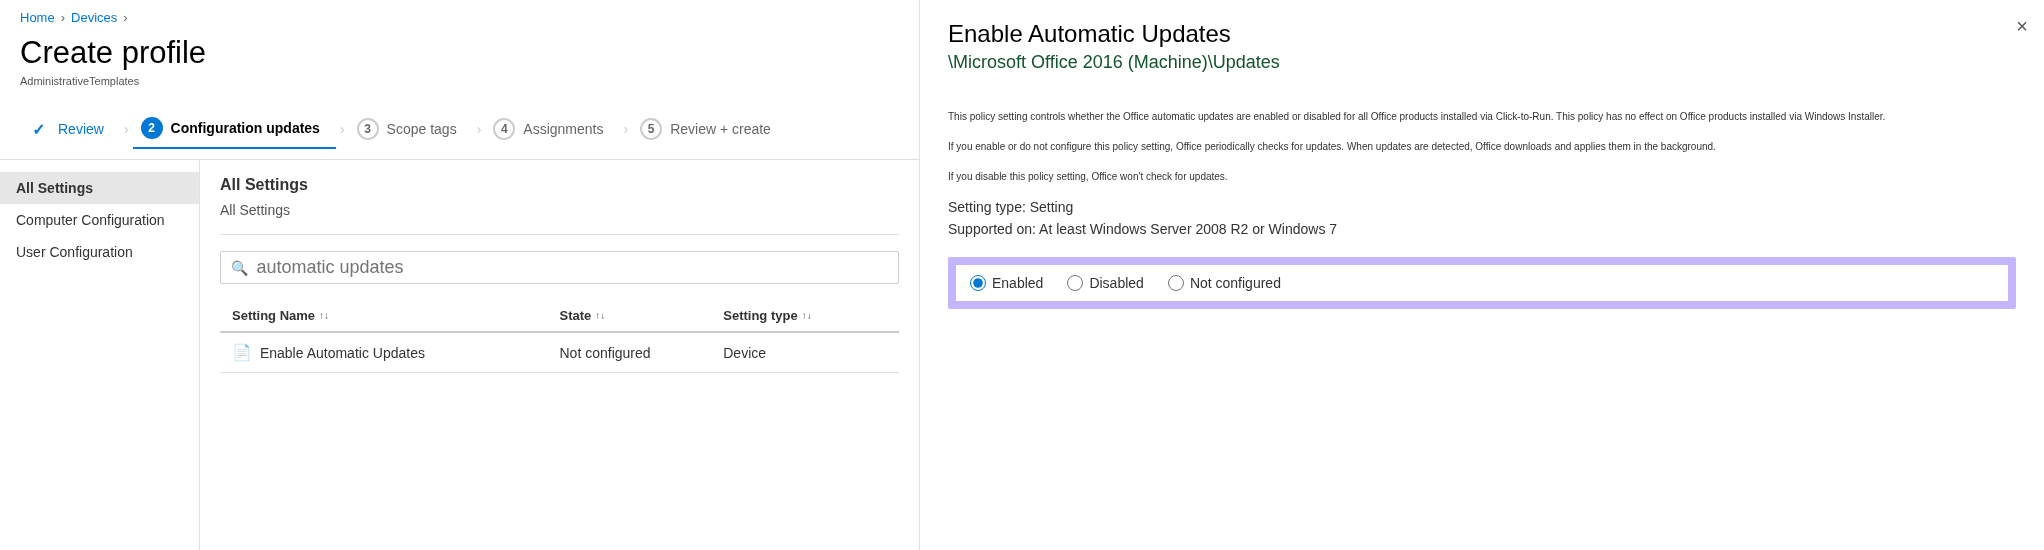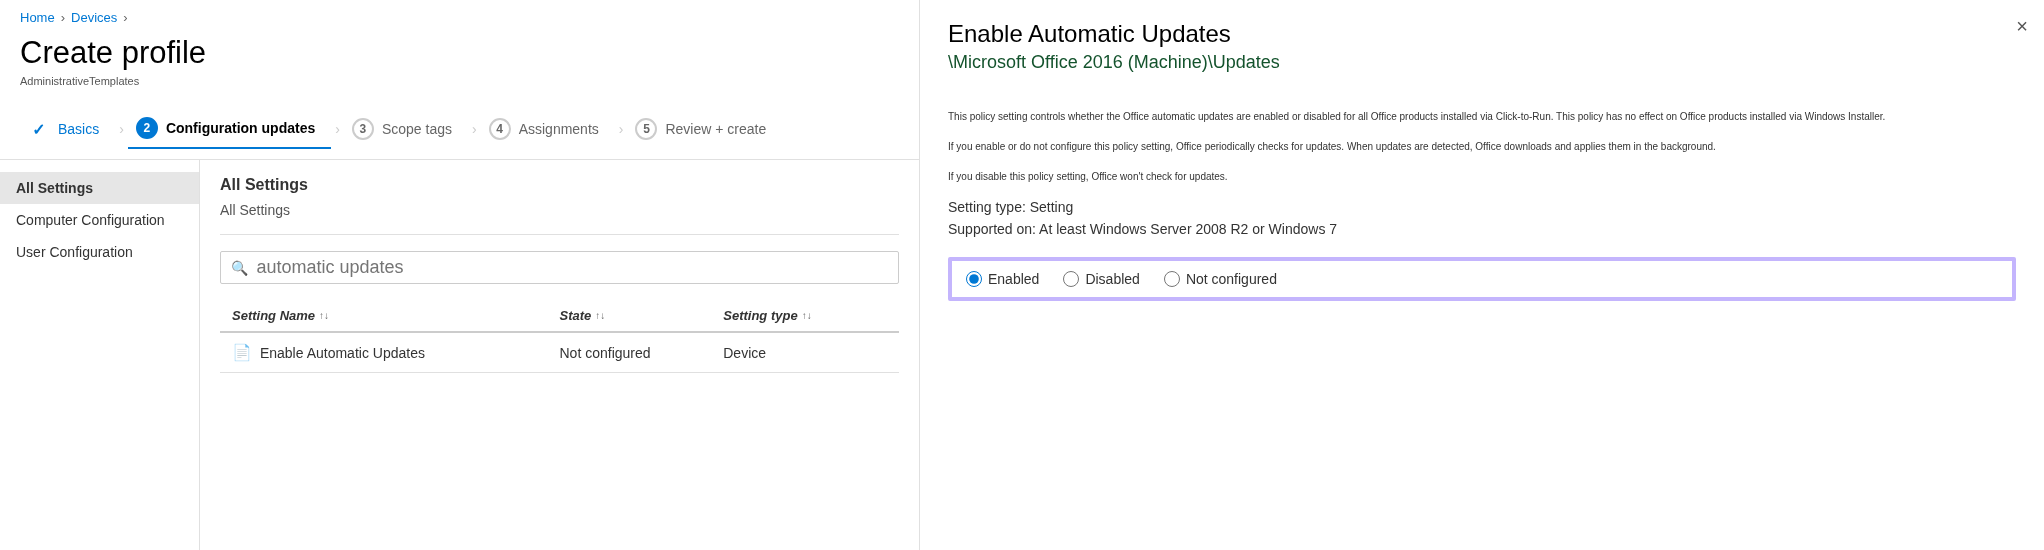--- a/index.html
+++ b/index.html
@@ -31,40 +31,40 @@
 
     .main-content { flex: 1; padding: 16px 20px; overflow-y: auto; }
 
     .section-title { font-size: 16px; font-weight: 600; margin-bottom: 8px; }
     .section-breadcrumb { font-size: 14px; color: #555; margin-bottom: 16px; }
 
     .search-bar { display: flex; align-items: center; border: 1px solid #ccc; border-radius: 2px; padding: 5px 10px; width: 100%; margin-bottom: 16px; gap: 8px; }
     .search-bar input { border: none; outline: none; flex: 1; font-size: 18px; }
     .search-icon { color: #666; font-size: 14px; }
 
-    .table-header { display: grid; grid-template-columns: 2fr 1fr 1fr; padding: 8px 12px; border-bottom: 2px solid #ccc; font-weight: 700; font-size: 13px; font-style: italic; }
+    .table-header { display: grid; grid-template-columns: 2fr 1fr 1fr; padding: 8px 12px; border-bottom: 2px solid #ccc; font-weight: 700; font-size: 13px; }
     .table-header span { display: flex; align-items: center; gap: 4px; }
     .sort-icon { color: #666; font-size: 10px; }
 
     .table-row { display: grid; grid-template-columns: 2fr 1fr 1fr; padding: 10px 12px; border-bottom: 1px solid #e0e0e0; align-items: center; font-size: 14px; }
     .row-name { display: flex; align-items: center; gap: 8px; }
     .file-icon { color: #0078d4; font-size: 16px; }
 
     
     .right-panel { flex: 1; display: flex; flex-direction: column; padding: 20px 28px; overflow-y: auto; background: #fff; position: relative; }
 
     .panel-title { font-size: 24px; font-weight: 300; color: #000; margin-bottom: 4px; }
     .panel-path { font-size: 18px; color: #14532d; margin-bottom: 36px; }
 
     .panel-description { font-size: 10px; color: #333; line-height: 1.6; margin-bottom: 14px; }
 
     .panel-setting-type { font-size: 14px; color: #333; margin-bottom: 6px; }
     .panel-supported { font-size: 14px; color: #333; margin-bottom: 20px; }
 
-    .radio-group { display: flex; align-items: center; gap: 24px; border: 4px solid #c4b5fd; border-radius: 2px; padding: 10px 14px; }
+    .radio-group { display: flex; align-items: center; gap: 24px; border: 8px solid #c4b5fd; border-radius: 2px; padding: 10px 14px; }
     .radio-option { display: flex; align-items: center; gap: 6px; font-size: 14px; cursor: pointer; }
     .radio-option input[type="radio"] { width: 16px; height: 16px; accent-color: #0078d4; }
 
     .close-btn { position: absolute; top: 16px; right: 16px; background: none; border: none; font-size: 20px; cursor: pointer; color: #555; line-height: 1; }
 
     .divider-line { border-bottom: 1px solid #e0e0e0; margin-bottom: 16px; }
   </style>
 </head>
 <body>
 
@@ -76,21 +76,21 @@
     <a href="#" style="color:#0078d4;text-decoration:none;">Devices</a>
     <span>›</span>
   </div>
 
   <div class="page-title">Create profile</div>
   <div class="page-subtitle">AdministrativeTemplates</div>
 
   <div class="wizard-steps">
     <div class="step completed">
       <span class="step-num">✓</span>
-      <span>Basics</span>
+      <span>Review</span>
     </div>
     <span class="step-divider">›</span>
     <div class="step active">
       <span class="step-num">2</span>
       <span>Configuration updates</span>
     </div>
     <span class="step-divider">›</span>
     <div class="step">
       <span class="step-num">3</span>
       <span>Scope tags</span>

